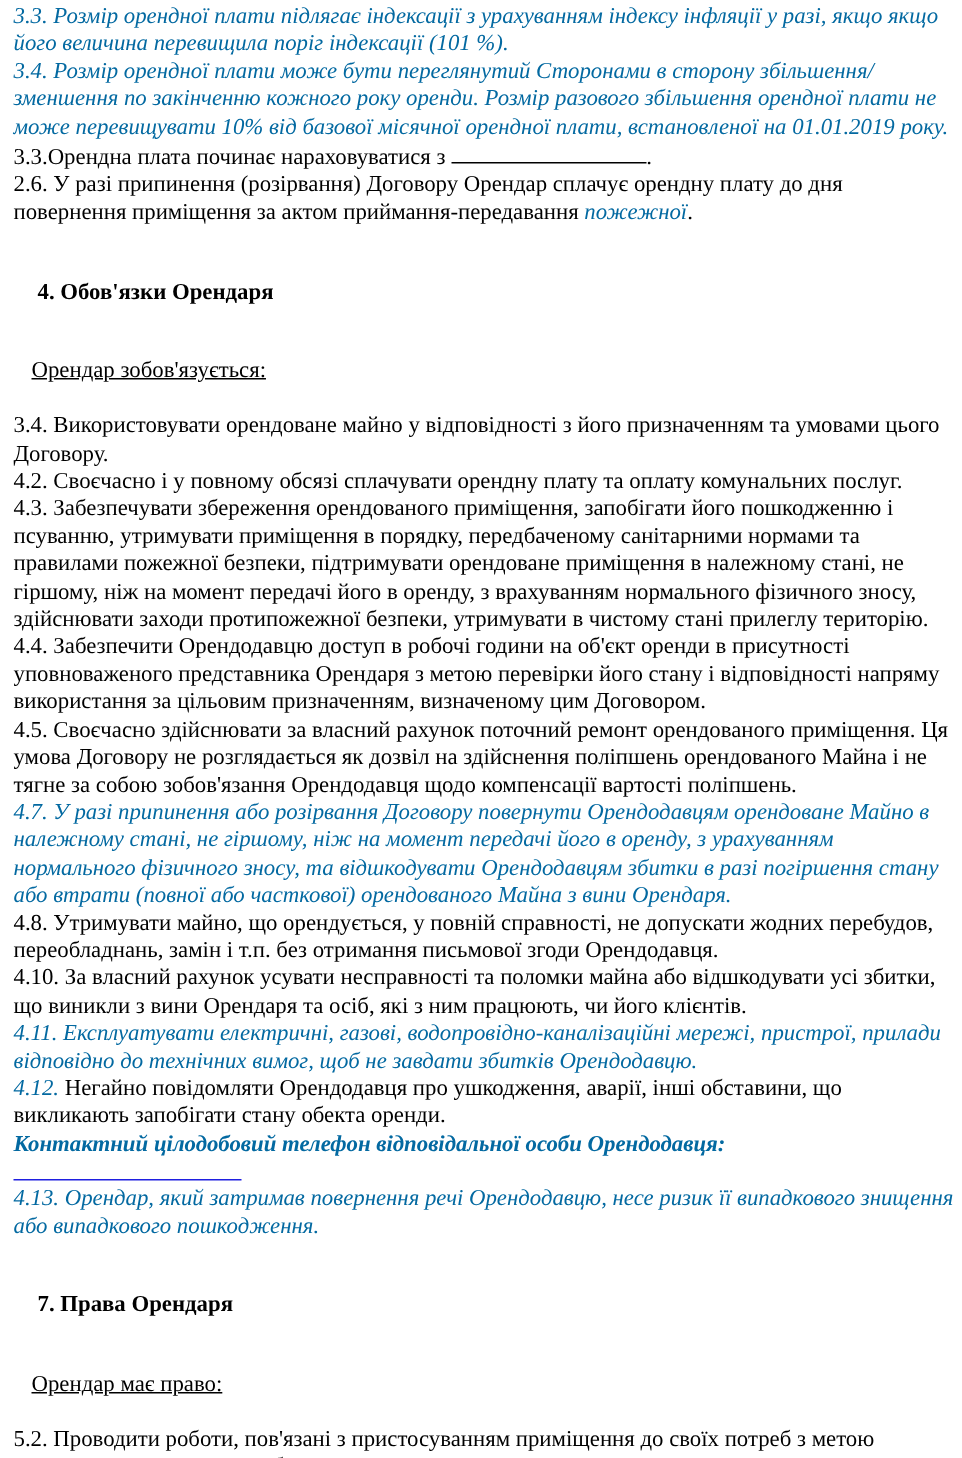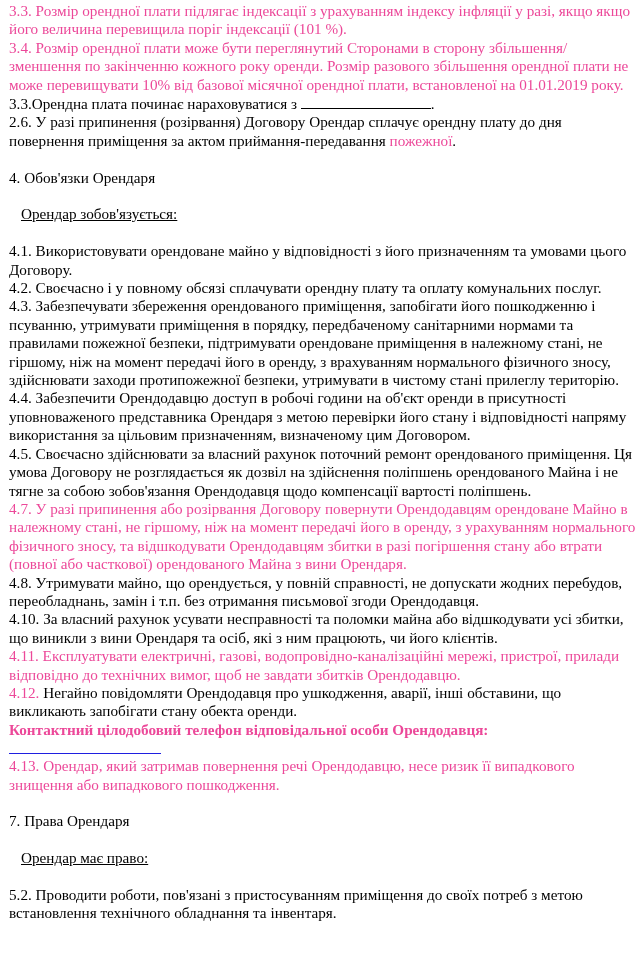--- a/index.html
+++ b/index.html
@@ -3,23 +3,23 @@
 <meta charset="utf-8">
 <style>
   html, body { margin: 0; padding: 0; background: #ffffff; }
   body {
     width: 641px; height: 972px; overflow: hidden;
     font-family: "Liberation Serif", "DejaVu Serif", serif;
     font-size: 15.2px; line-height: 18.4px; color: #000000;
   }
   .doc { padding: 2px 0 0 9px; width: 628px; }
   .p { margin: 0; }
-  .blue { color: #ec4899; }
+  .blue { color: #0369a1; font-style: italic; }
   .bold { font-weight: bold; }
-  .heading { font-weight: normal; margin: 0; }
+  .heading { font-weight: bold; margin: 16px; }
   .u { text-decoration: underline; margin-left: 12px; }
   .gap { height: 18.4px; }
   .blank-line { display: inline-block; width: 130px; border-bottom: 1px solid #000; height: 14px; vertical-align: baseline; }
   .blue-rule { display: block; width: 152px; border-bottom: 1px solid #1f1fe0; height: 14px; margin-bottom: 3px; }
 </style>
 </head>
 <body>
 
 <div class="doc">
 
@@ -27,21 +27,21 @@
   <p class="p blue">3.4. Розмір орендної плати може бути переглянутий Сторонами в сторону збільшення/зменшення по закінченню кожного року оренди. Розмір разового збільшення орендної плати не може перевищувати 10% від базової місячної орендної плати, встановленої на 01.01.2019 року.</p>
   <p class="p"><span>3.3.Орендна плата починає нараховуватися з</span> <span class="blank-line"></span><span>.</span></p>
   <p class="p"><span>2.6. У разі припинення (розірвання) Договору Орендар сплачує орендну плату до дня повернення приміщення за актом приймання-передавання</span> <span class="blue">пожежної</span><span>.</span></p>
 
   <div class="gap"></div>
   <p class="heading">4. Обов'язки Орендаря</p>
   <div class="gap"></div>
   <p class="p u">Орендар зобов'язується:</p>
   <div class="gap"></div>
 
-  <p class="p">4.1. Використовувати орендоване майно у відповідності з його призначенням та умовами цього Договору.</p>
+  <p class="p">3.4. Використовувати орендоване майно у відповідності з його призначенням та умовами цього Договору.</p>
   <p class="p">4.2. Своєчасно і у повному обсязі сплачувати орендну плату та оплату комунальних послуг.</p>
   <p class="p">4.3. Забезпечувати збереження орендованого приміщення, запобігати його пошкодженню і псуванню, утримувати приміщення в порядку, передбаченому санітарними нормами та правилами пожежної безпеки, підтримувати орендоване приміщення в належному стані, не гіршому, ніж на момент передачі його в оренду, з врахуванням нормального фізичного зносу, здійснювати заходи протипожежної безпеки, утримувати в чистому стані прилеглу територію.</p>
   <p class="p">4.4. Забезпечити Орендодавцю доступ в робочі години на об'єкт оренди в присутності уповноваженого представника Орендаря з метою перевірки його стану і відповідності напряму використання за цільовим призначенням, визначеному цим Договором.</p>
   <p class="p">4.5. Своєчасно здійснювати за власний рахунок поточний ремонт орендованого приміщення. Ця умова Договору не розглядається як дозвіл на здійснення поліпшень орендованого Майна і не тягне за собою зобов'язання Орендодавця щодо компенсації вартості поліпшень.</p>
   <p class="p blue">4.7. У разі припинення або розірвання Договору повернути Орендодавцям орендоване Майно в належному стані, не гіршому, ніж на момент передачі його в оренду, з урахуванням нормального фізичного зносу, та відшкодувати Орендодавцям збитки в разі погіршення стану або втрати (повної або часткової) орендованого Майна з вини Орендаря.</p>
   <p class="p">4.8. Утримувати майно, що орендується, у повній справності, не допускати жодних перебудов, переобладнань, замін і т.п. без отримання письмової згоди Орендодавця.</p>
   <p class="p">4.10. За власний рахунок усувати несправності та поломки майна або відшкодувати усі збитки, що виникли з вини Орендаря та осіб, які з ним працюють, чи його клієнтів.</p>
   <p class="p blue">4.11. Експлуатувати електричні, газові, водопровідно-каналізаційні мережі, пристрої, прилади відповідно до технічних вимог, щоб не завдати збитків Орендодавцю.</p>
   <p class="p"><span class="blue">4.12.</span> <span>Негайно повідомляти Орендодавця про ушкодження, аварії, інші обставини, що викликають запобігати стану обекта оренди.</span></p>
   <p class="p blue bold">Контактний цілодобовий телефон відповідальної особи Орендодавця:</p>

